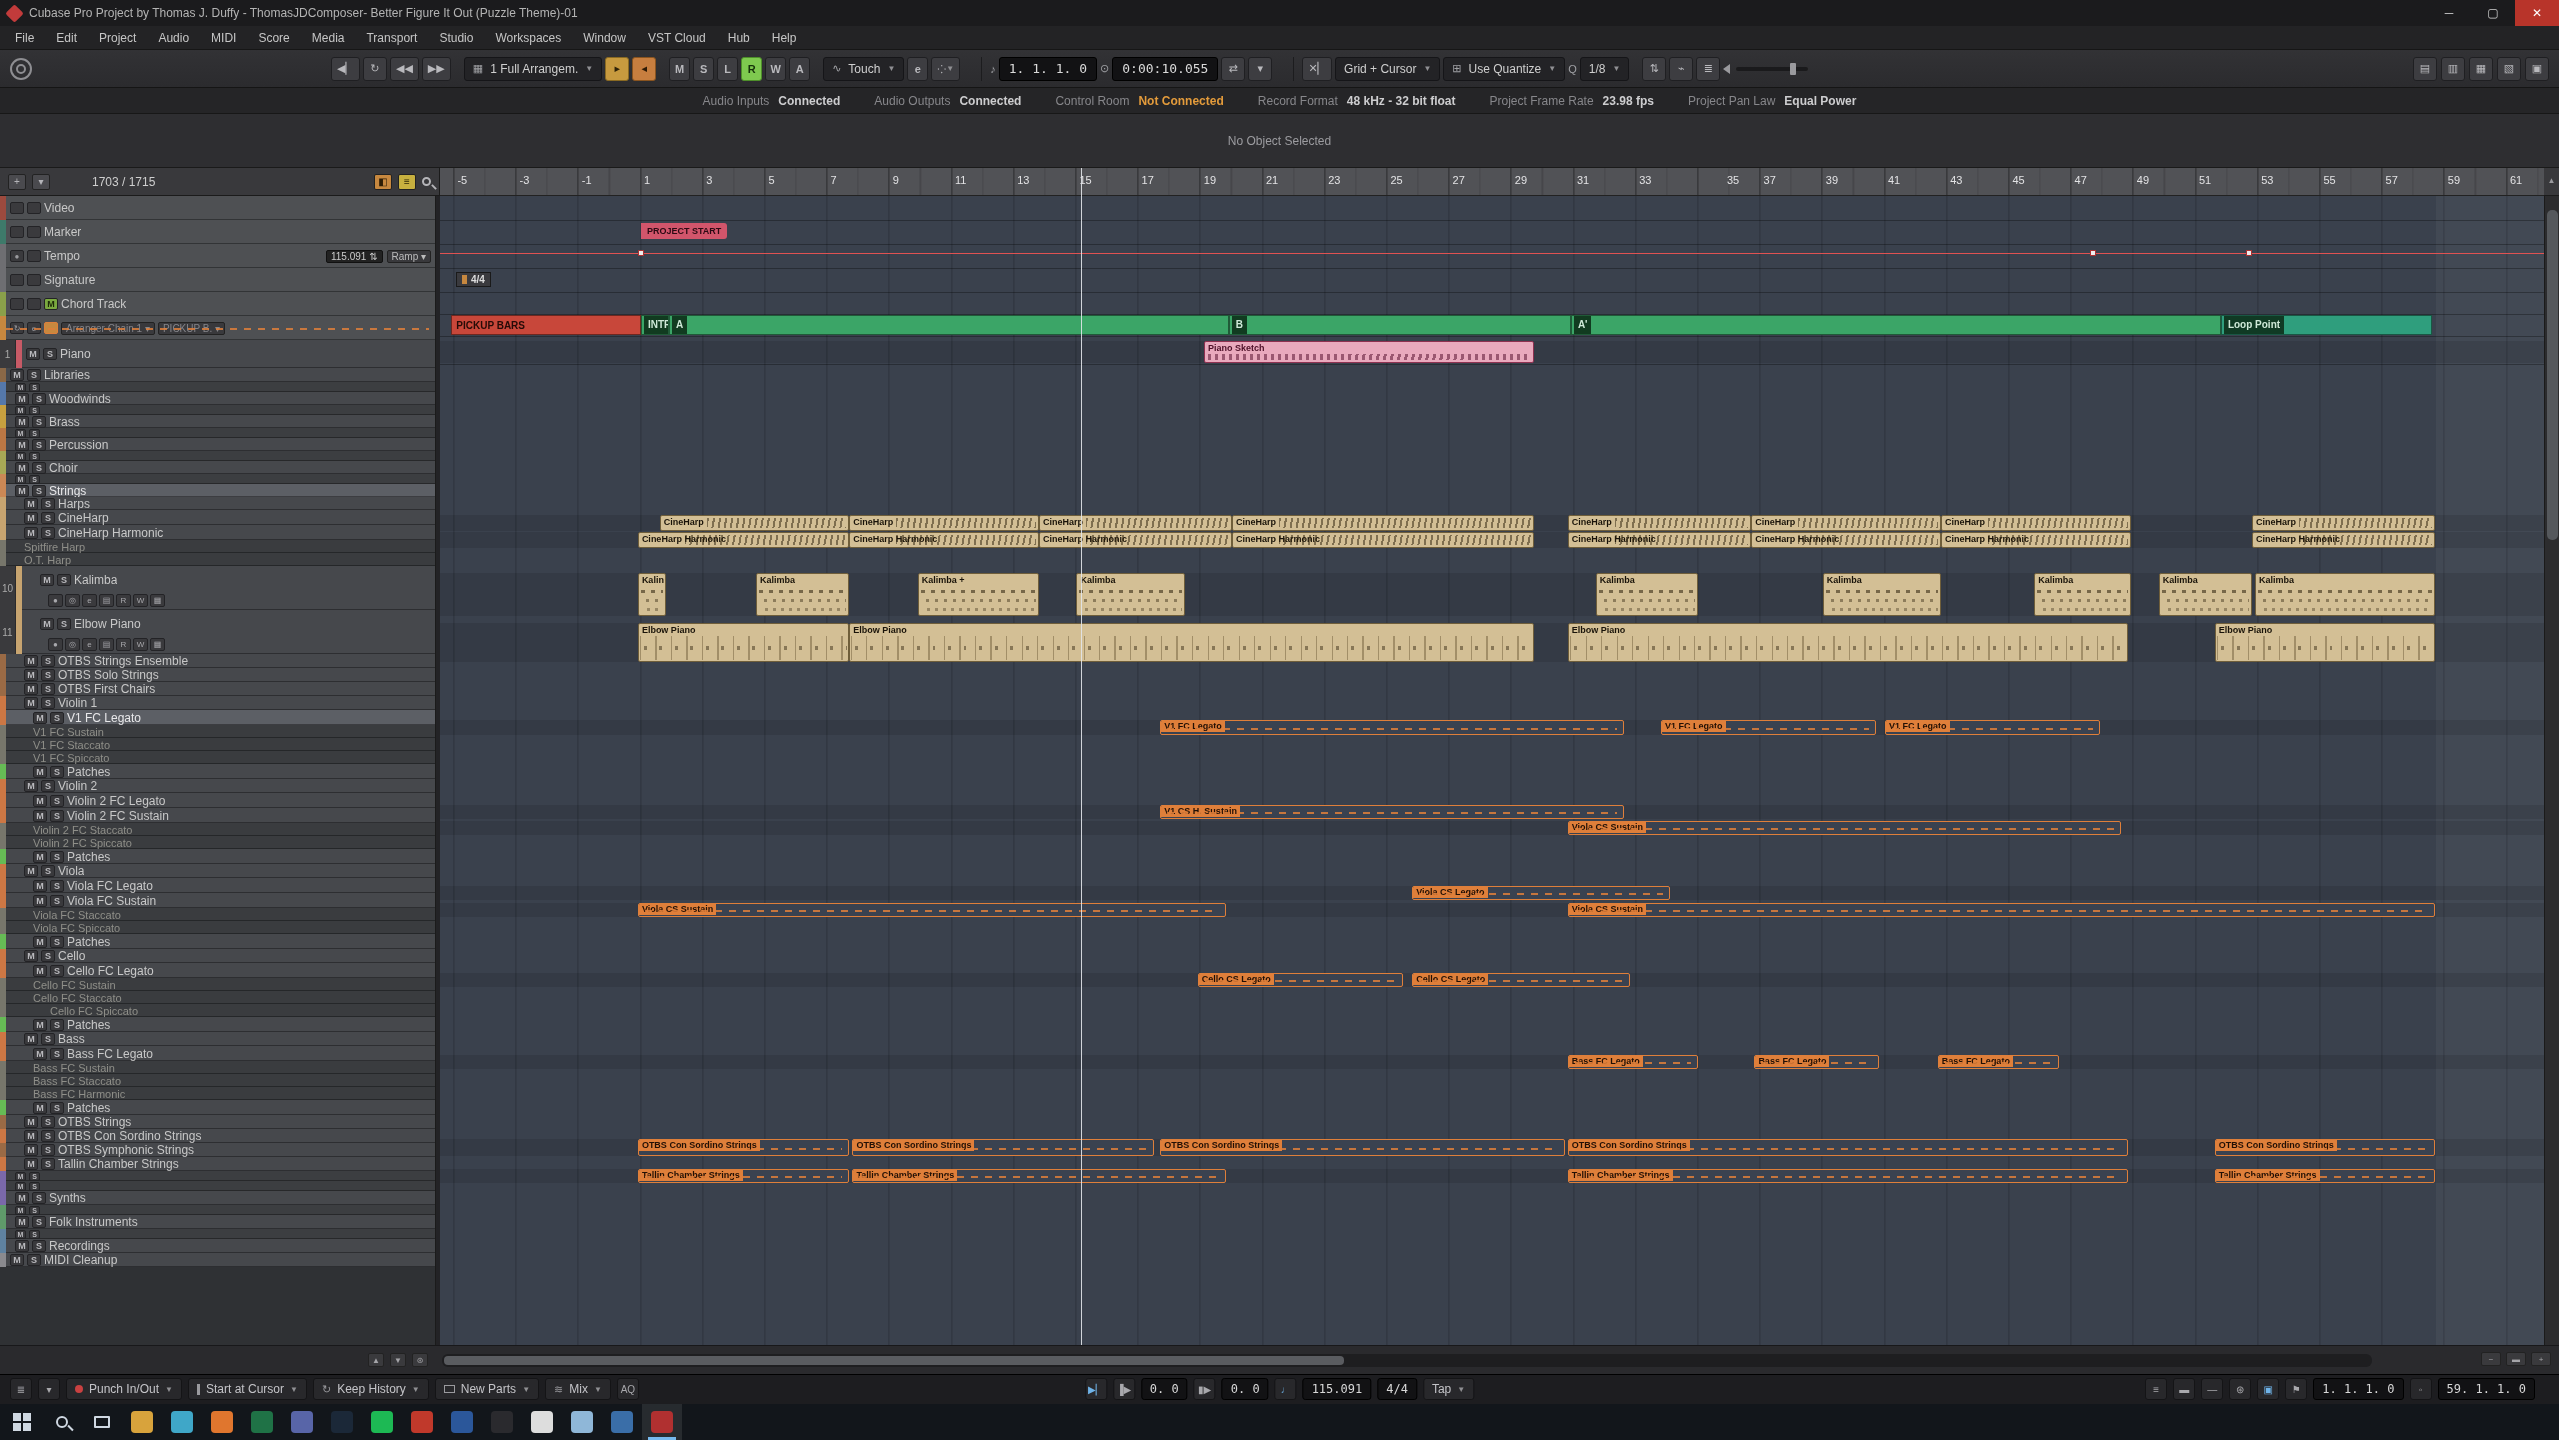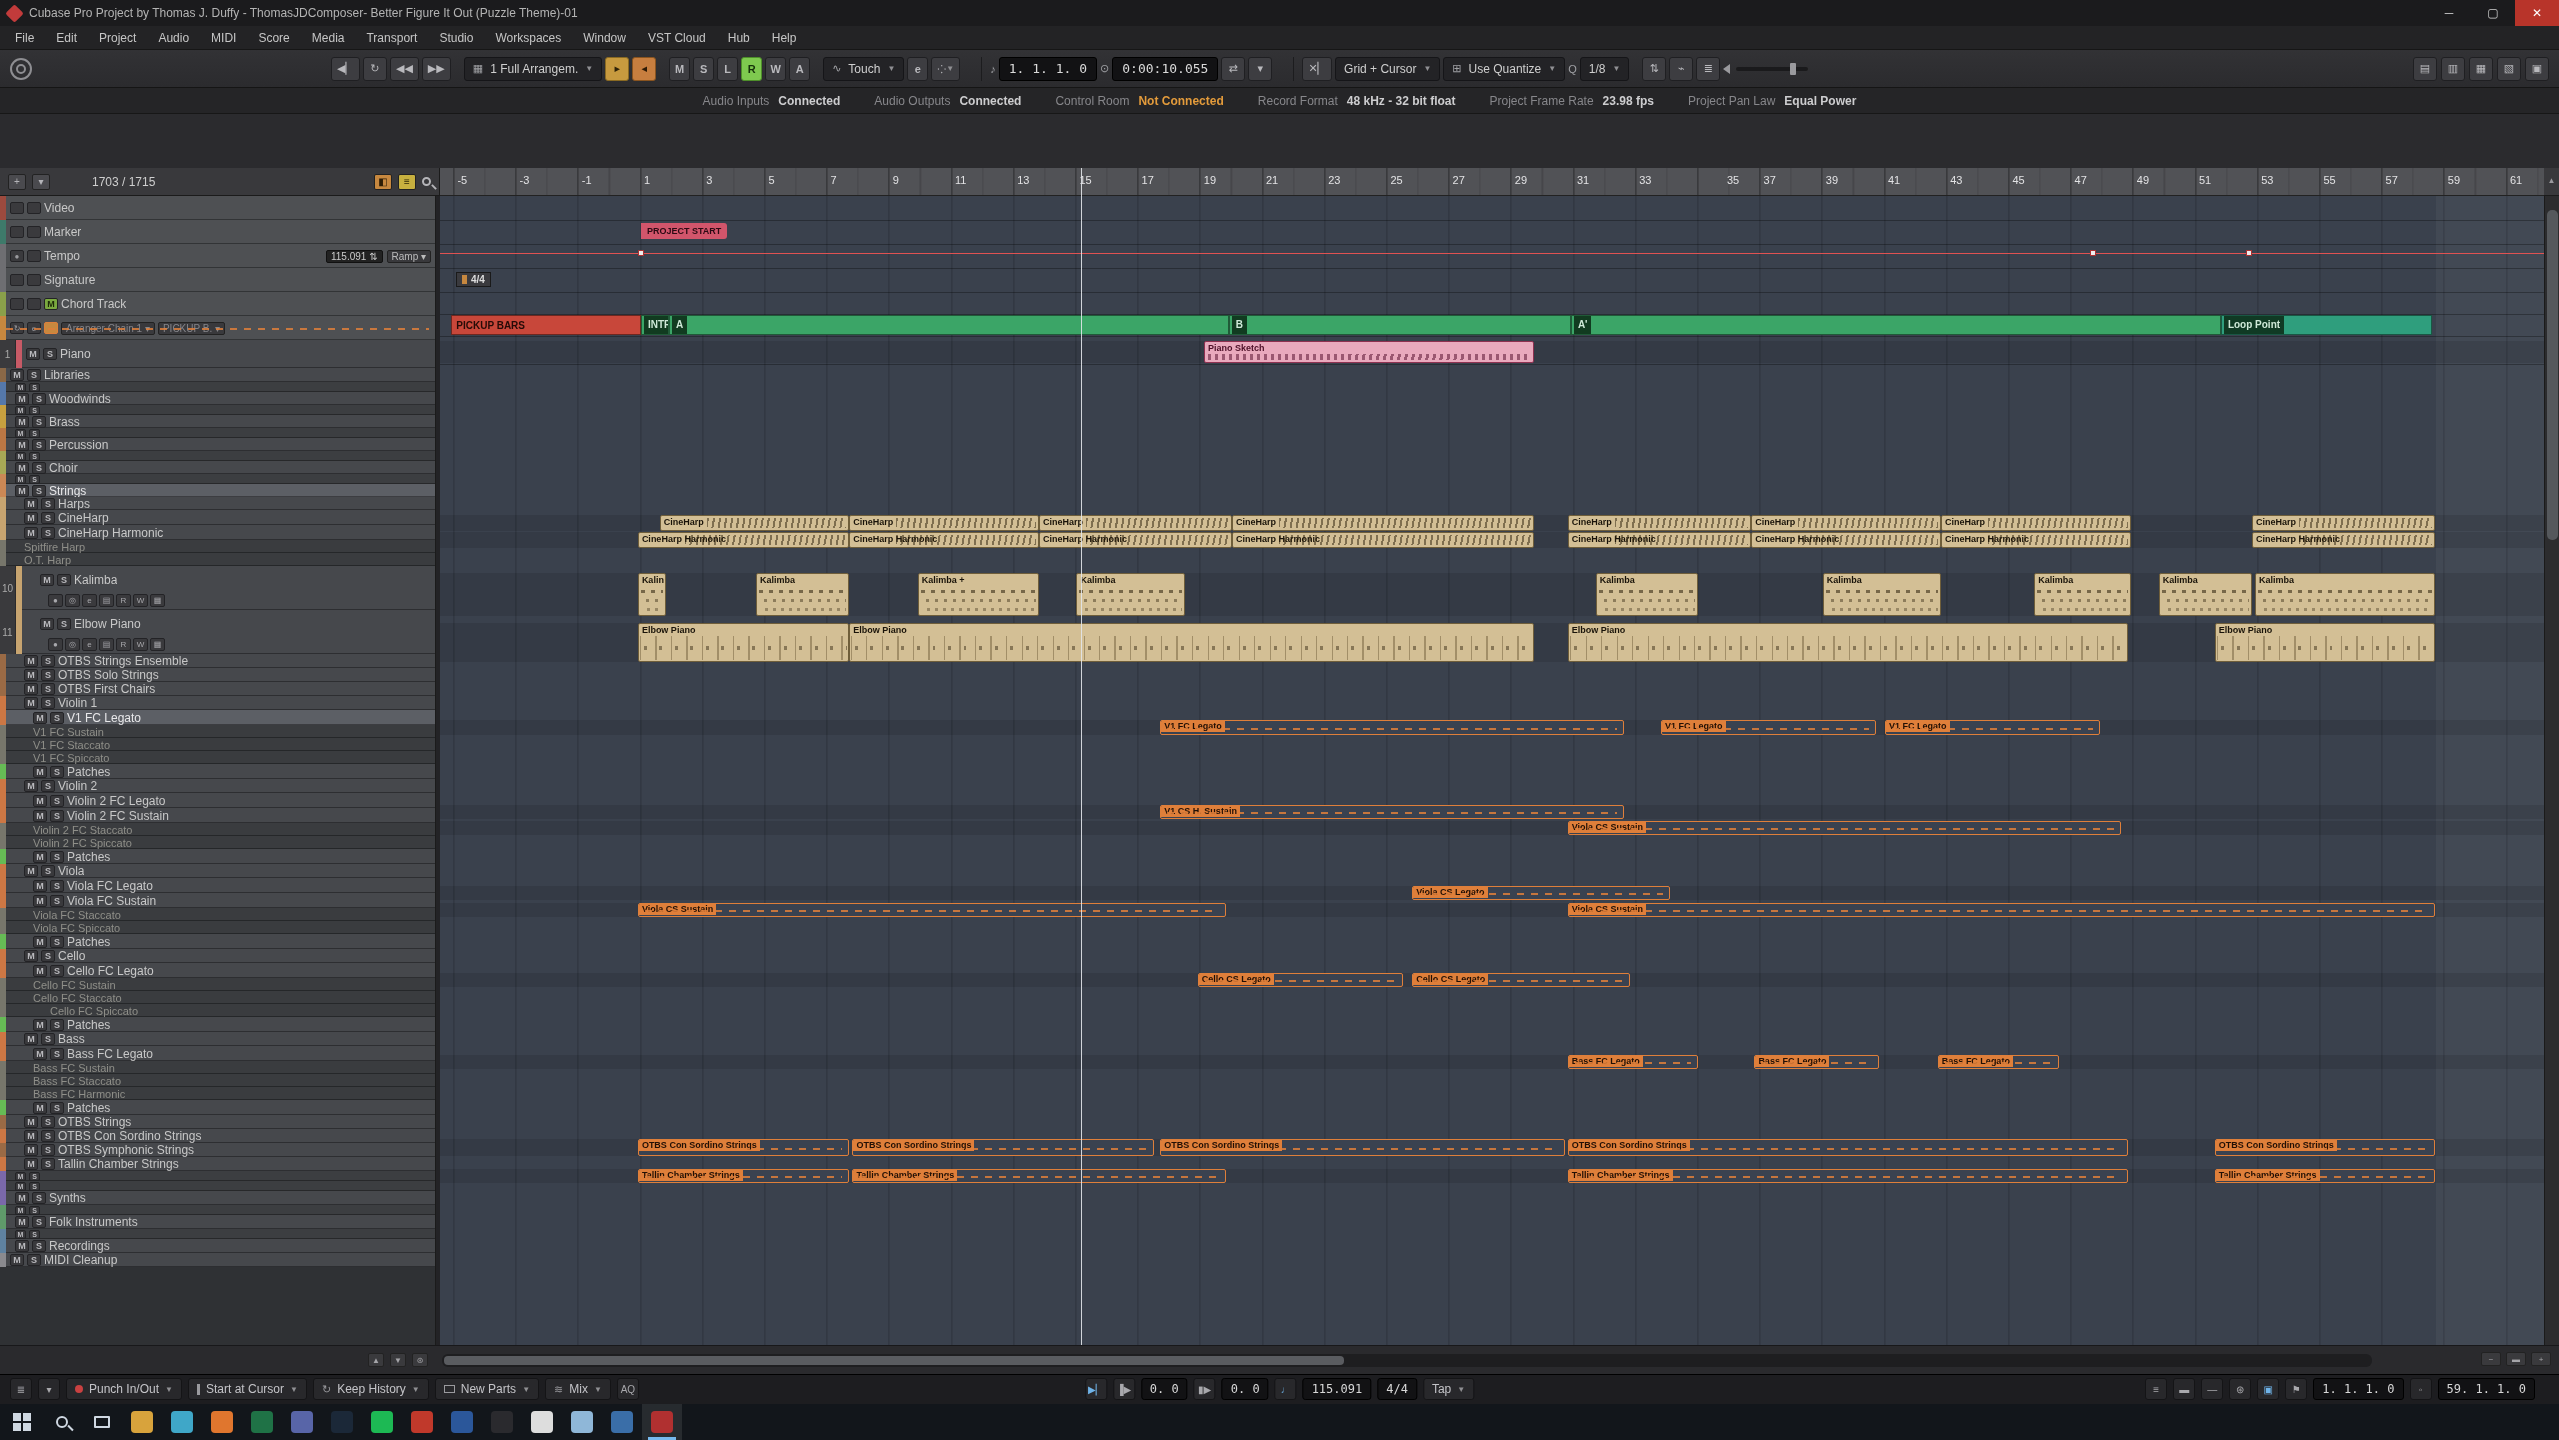--- a/index.html
+++ b/index.html
@@ -281,20 +281,23 @@
       <div class="status-item">
         <span class="status-label">Project Frame Rate</span>
         <span class="status-value">23.98 fps</span>
       </div>
       <div class="status-item">
         <span class="status-label">Project Pan Law</span>
         <span class="status-value">Equal Power</span>
       </div>
     </div>
 
+  <div class="infoline">
+    <span>No Object Selected</span>
+  </div>
 
   <div class="panel-header">
     <span class="ph-ic">+</span>
     <span class="ph-ic">▾</span>
     <span class="ph-count">1703 / 1715</span>
     <div class="ph-right">
       <span class="ph-ic or">◧</span>
       <span class="ph-ic yl">≡</span>
       <span><span class="mag"></span></span>
     </div>

